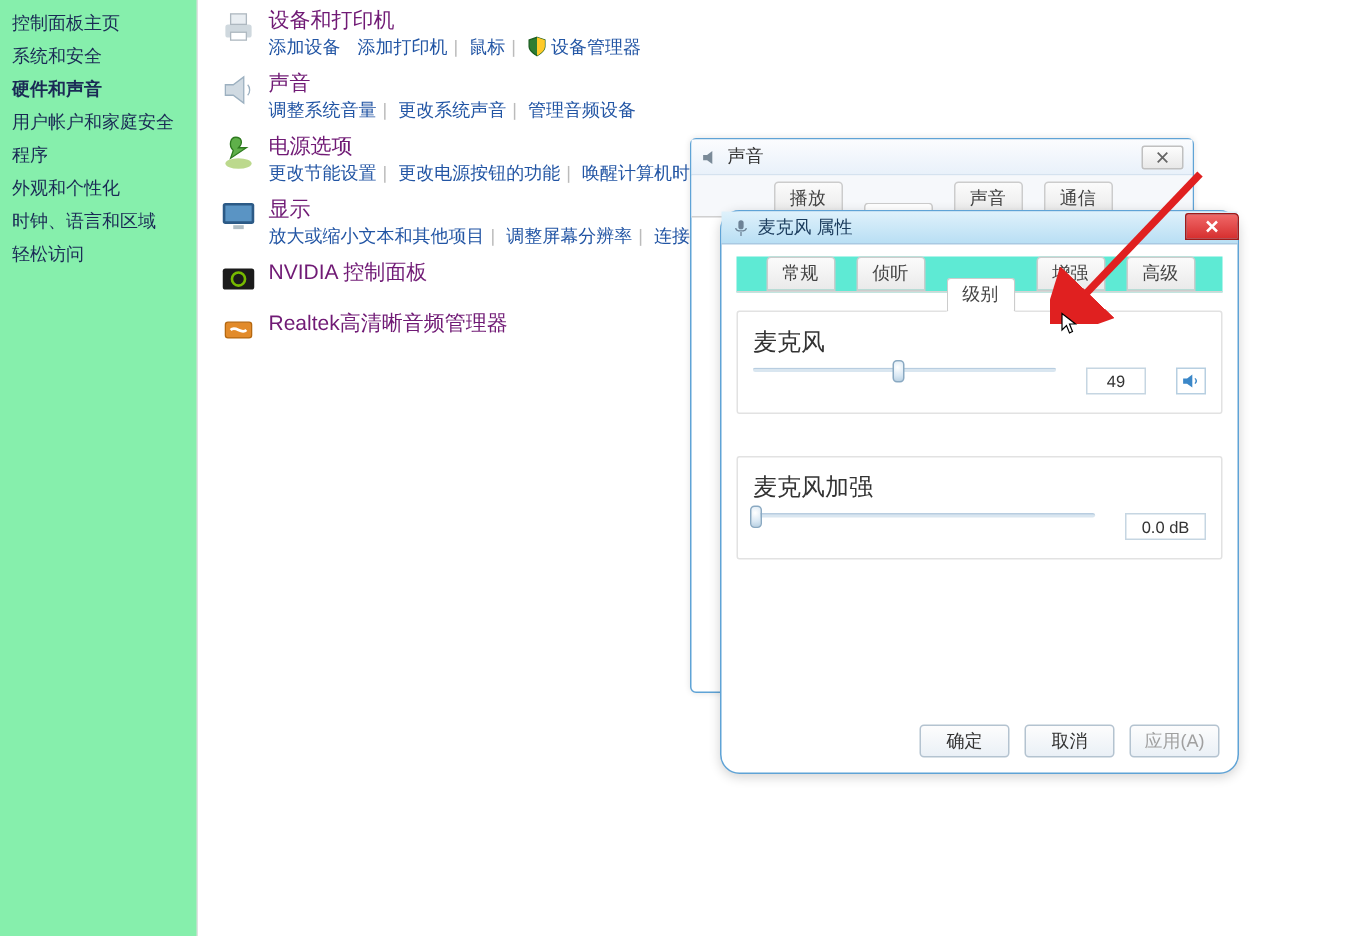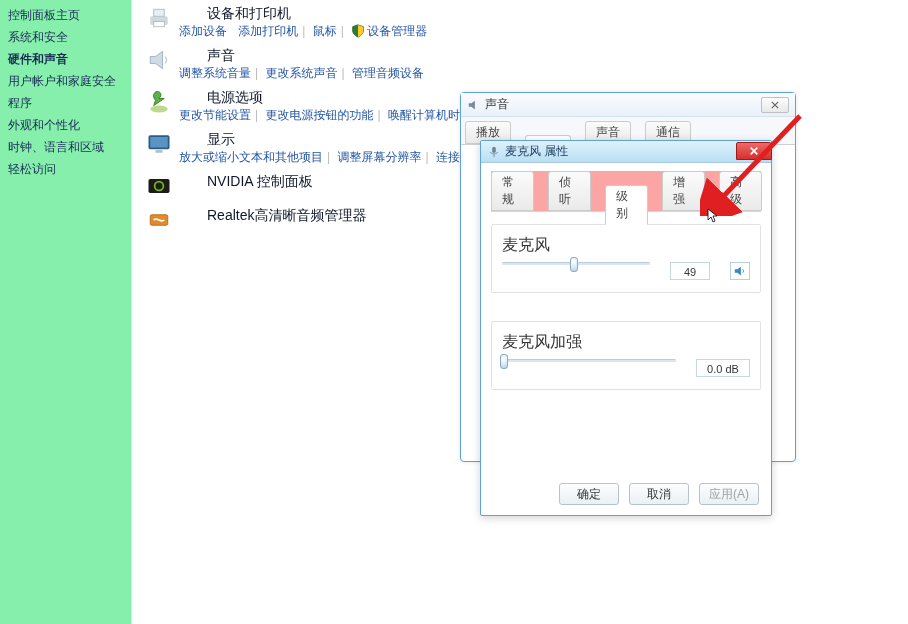--- a/index.html
+++ b/index.html
@@ -40,24 +40,23 @@
     align-items: flex-start;
     margin-bottom: 4px;
   }
   .cat .icon {
     width: 28px; height: 28px;
     margin: 2px 6px 0 0;
     flex-shrink: 0;
   }
   .cat-body { padding-top: 2px; }
   .cat-title {
-    color: #0f172a;
+    color: #701a75;
     font-size: 14px;
     line-height: 18px;
-    margin-left: 28px;
   }
   .cat-links { margin-top: 1px; }
   .cat-links a {
     color: #2255a4;
     text-decoration: none;
     font-size: 12px;
   }
   .cat-links .sep {
     color: #bbb;
     padding: 0 4px;
@@ -96,44 +95,45 @@
     border-radius: 2px;
     display:flex;align-items:center;justify-content:center;
     font-size:10px;color:#666;
   }
   .tabstrip {
     display: flex;
     gap: 15px;
     padding: 4px 4px 0 4px;
     background: #f6f8fb;
     border-bottom: 1px solid #d0d0d0;
+    justify-content: center;
   }
   .tab {
     padding: 2px 10px;
     font-size: 12px;
     border: 1px solid #ccc;
     background: linear-gradient(#fbfbfb,#eaeaea);
     margin-right: -1px;
     color: #444;
     border-top-left-radius: 3px;
     border-top-right-radius: 3px;
   }
   .tab.active {
     background: #fff;
     border-bottom: 1px solid #fff;
     position: relative; top: 14px;
   }
 
   
   .mic-dlg {
     position: absolute; left: 480px; top: 140px;
-    width: 292px; height: 376px;
+    width: 346px; height: 376px;
     background: #fff;
     border: 1px solid #5fa3d6;
-    border-radius: 2px;
+    border-radius: 13px;
     box-shadow: 0 2px 8px rgba(0,0,0,.18);
   }
   .mic-dlg .titlebar {
     height: 22px;
     background: linear-gradient(#dff1fb,#b9dff4);
     display:flex;align-items:center;
     padding: 0 0 0 6px;
     border-bottom:1px solid #a9c9e2;
   }
   .mic-dlg .ttl-icon { width:14px;height:14px;margin-right:4px; }
@@ -345,21 +345,21 @@
         </svg>
     </span>
     <span class="ttl-text">麦克风 属性</span>
     <span class="closebtn-red">
       <svg viewBox="0 0 12 12" width="10" height="10">
           <path d="M2 2 L10 10 M10 2 L2 10" stroke="#fff" stroke-width="2"></path>
         </svg>
     </span>
   </div>
   <div class="mic-body">
-    <div class="tabstrip" style="background:#fca5a5;border-bottom:1px solid #d5d5d5;padding:0;margin-bottom:12px;">
+    <div class="tabstrip" style="background:#5eead4;border-bottom:1px solid #d5d5d5;padding:0;margin-bottom:12px;">
       <span class="tab">常规</span>
       <span class="tab">侦听</span>
       <span class="tab active">级别</span>
       <span class="tab">增强</span>
       <span class="tab">高级</span>
     </div>
 
     <div class="slider-group">
       <div class="sg-label">麦克风</div>
       <div class="sg-row">

